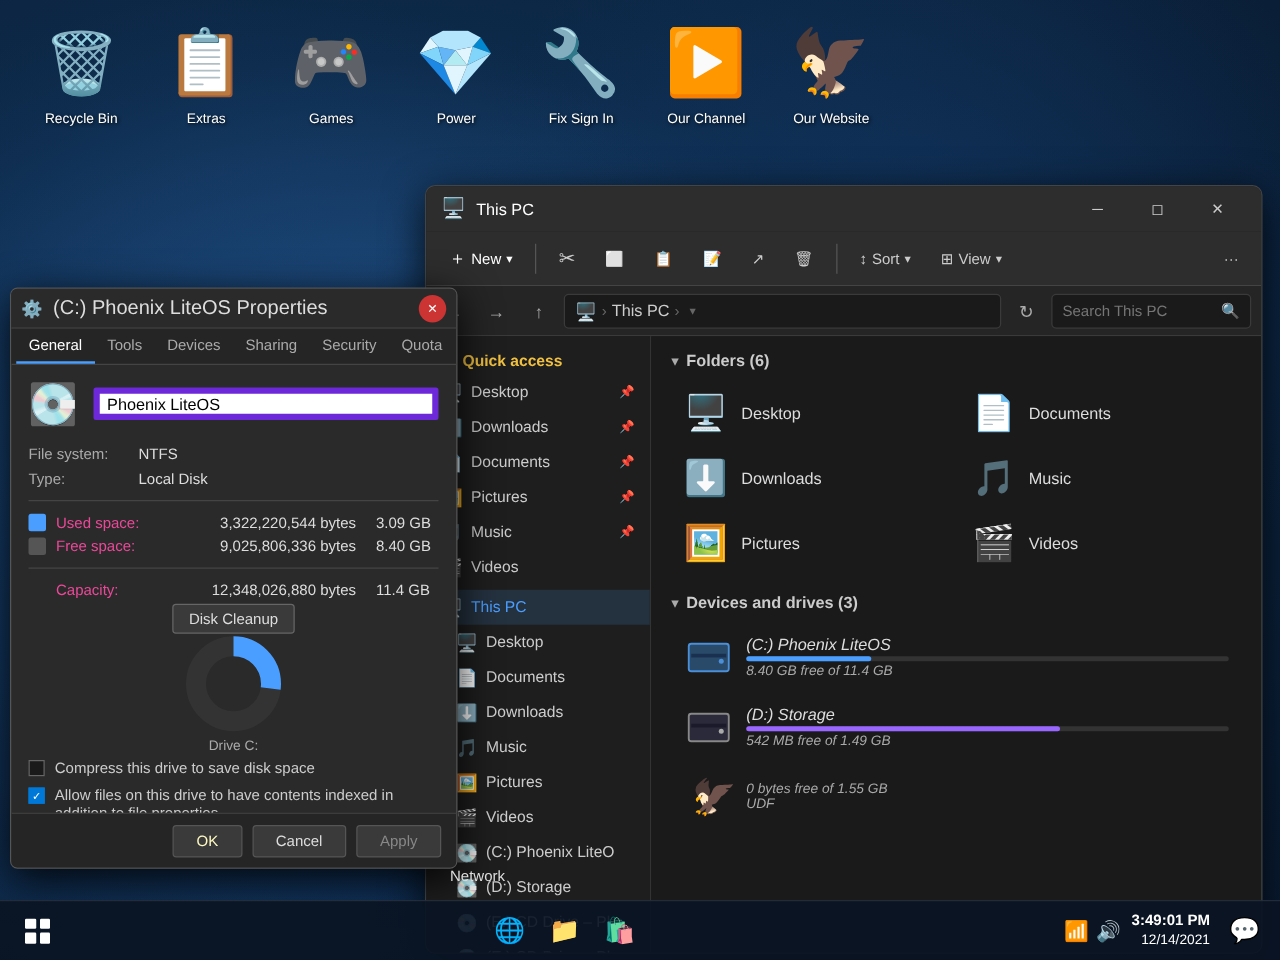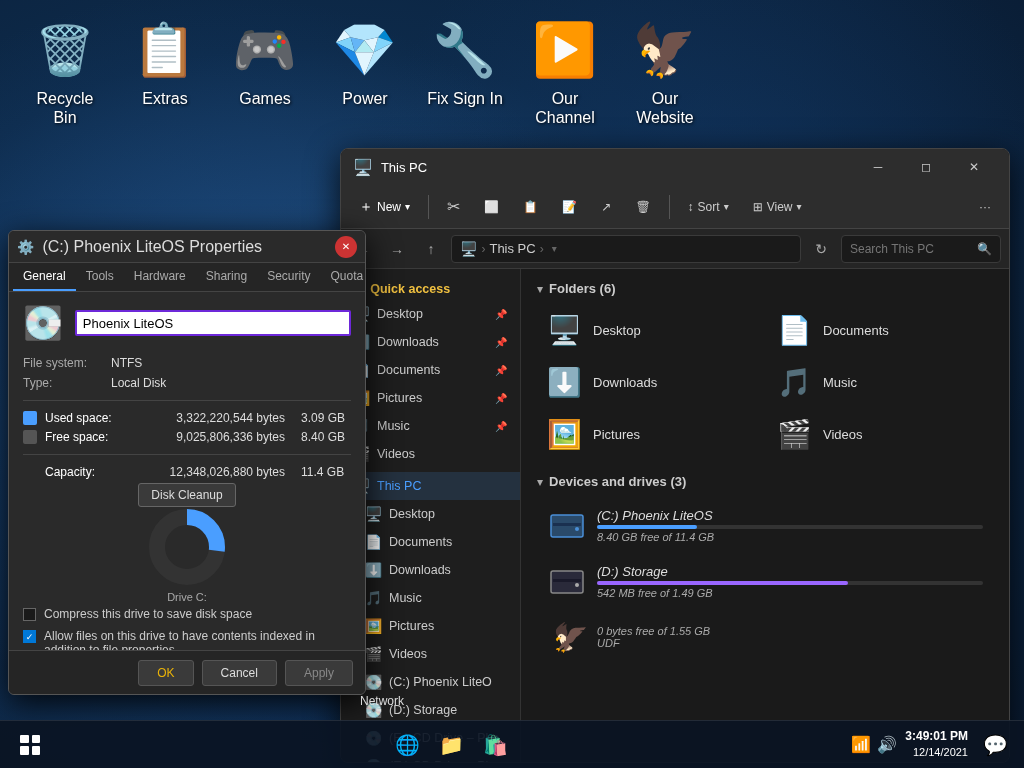--- a/index.html
+++ b/index.html
@@ -54,21 +54,21 @@
       width: 70px;
       height: 70px;
       display: flex;
       align-items: center;
       justify-content: center;
       font-size: 48px;
       margin-bottom: 4px;
     }
     .icon-label {
       color: white;
-      font-size: 16px;
+      font-size: 11px;
       text-align: center;
       text-shadow: 1px 1px 3px rgba(0,0,0,0.9);
       line-height: 1.2;
     }
 
     
     .recycle-bin-icon { color: #a0c8f0; }
     
     .extras-icon { color: #c0c8d8; }
 
@@ -428,21 +428,21 @@
       display: flex;
       align-items: center;
       gap: 12px;
       margin-bottom: 14px;
     }
     .pd-drive-icon { font-size: 32px; color: #4a9eff; }
     .pd-name-input {
       flex: 1;
       height: 26px;
       background: #fff;
-      border: 2px solid #6d28d9;
+      border: 5px solid #6d28d9;
       color: #000;
       font-size: 13px;
       padding: 0 6px;
       outline: none;
       border-radius: 2px;
     }
 
     .pd-row {
       display: flex;
       gap: 8px;
@@ -462,21 +462,21 @@
       font-size: 12px;
     }
     .pd-space-icon {
       width: 14px;
       height: 14px;
       border-radius: 2px;
       flex-shrink: 0;
     }
     .pd-space-icon.used { background: #4a9eff; }
     .pd-space-icon.free { background: #555; }
-    .pd-space-label { color: #ffffff; width: 70px; }
+    .pd-space-label { color: #ec4899; width: 70px; }
     .pd-space-bytes { color: #ddd; flex: 1; text-align: right; padding-right: 8px; }
     .pd-space-size { color: #ddd; width: 50px; text-align: left; }
 
     .pd-donut-wrap {
       display: flex;
       flex-direction: column;
       align-items: center;
       margin: 8px 0 4px;
     }
     .pd-donut {
@@ -538,21 +538,21 @@
       gap: 8px;
       padding: 0 12px;
     }
     .pd-btn {
       padding: 5px 18px;
       font-size: 12px;
       border-radius: 3px;
       cursor: pointer;
       border: 1px solid #555;
     }
-    .pd-btn.ok { background: #3a3a3a; color: #eab308; }
+    .pd-btn.ok { background: #3a3a3a; color: #fef9c3; }
     .pd-btn.cancel { background: #3a3a3a; color: #ddd; }
     .pd-btn.apply { background: #3a3a3a; color: #888; }
 
     
     .win-start {
       display: grid;
       grid-template-columns: 1fr 1fr;
       gap: 3px;
       width: 20px;
       height: 20px;
@@ -846,21 +846,21 @@
 <div class="props-dialog">
   <div class="pd-titlebar">
     <span class="pd-title-icon">⚙️</span>
     <span class="pd-title-text">(C:) Phoenix LiteOS Properties</span>
     <div class="pd-close-btn">✕</div>
   </div>
 
   <div class="pd-tabs">
     <div class="pd-tab active">General</div>
     <div class="pd-tab">Tools</div>
-    <div class="pd-tab">Hardware</div>
+    <div class="pd-tab">Devices</div>
     <div class="pd-tab">Sharing</div>
     <div class="pd-tab">Security</div>
     <div class="pd-tab">Quota</div>
   </div>
 
   <div class="pd-content">
 
     <div class="pd-icon-row">
       <span class="pd-drive-icon">💽</span>
       <input class="pd-name-input" value="Phoenix LiteOS" style="">

